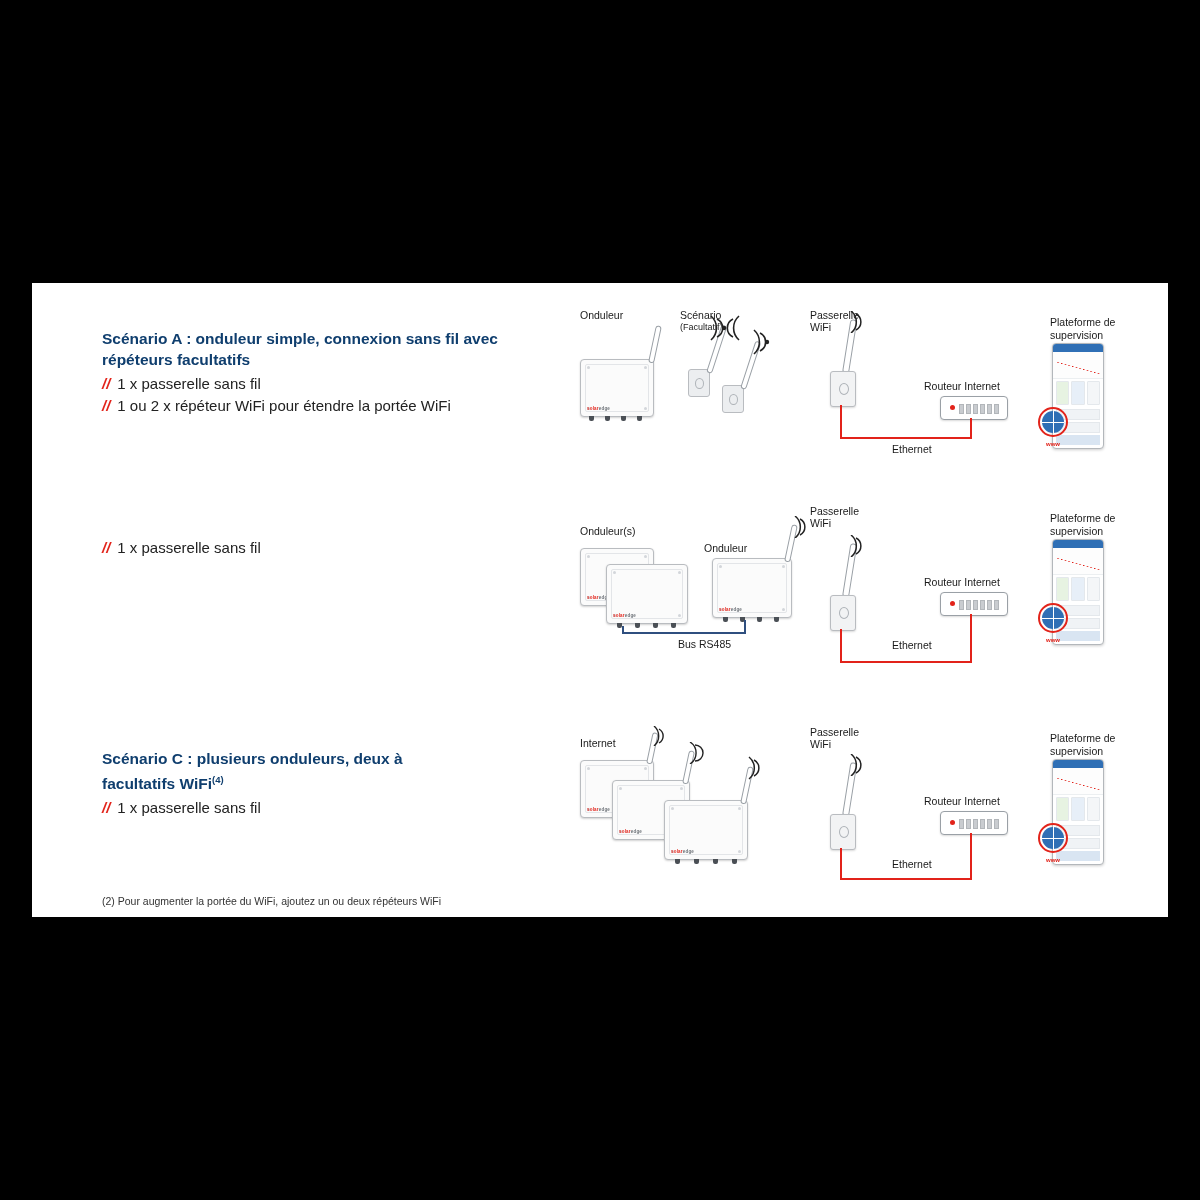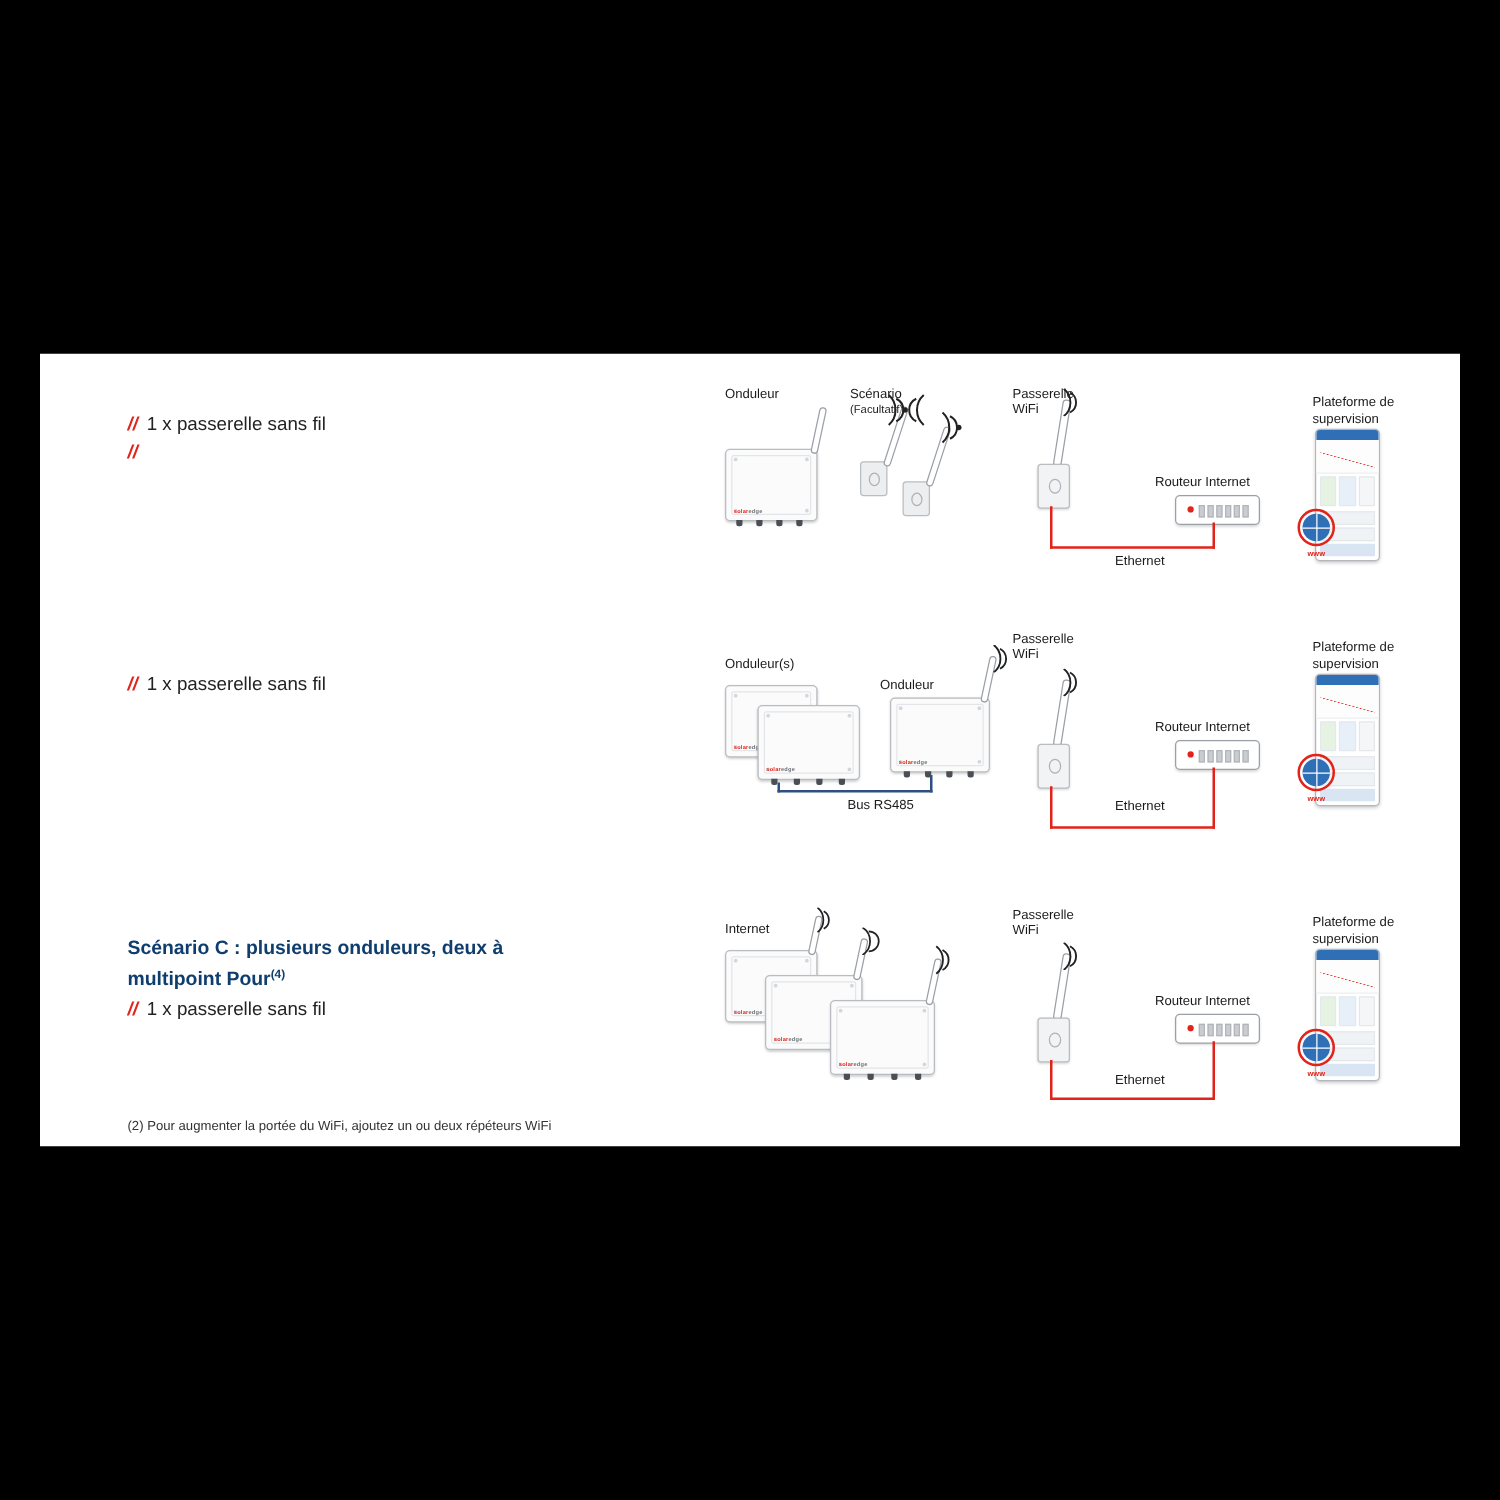--- a/index.html
+++ b/index.html
@@ -316,26 +316,31 @@
   .wifi {
     position: absolute;
   }
 </style>
 </head>
 <body>
 
 <div class="page">
 
   <div class="scenario-text" style="top:45px;">
+    <div class="scenario-title">
+      <span>Scénario A : onduleur simple, connexion sans fil avec</span><br>
+      <span>répéteurs facultatifs</span>
+    </div>
     <div class="bullet-row">
       <span class="bullet-mark">//</span>
       <span class="bullet-text">1 x passerelle sans fil</span>
     </div>
     <div class="bullet-row">
       <span class="bullet-mark">//</span>
+      <span class="bullet-text">1 ou 2 x répéteur WiFi pour étendre la portée WiFi</span>
     </div>
   </div>
 
   <div class="diagram" style="left:520px; top:14px; width:600px; height:190px;">
 
     <div class="lbl" style="left:28px; top:12px;">Onduleur</div>
     <div class="lbl" style="left:128px; top:12px;">Scénario</div>
     <div class="lbl small" style="left:128px; top:24px;">(Facultatif)</div>
     <div class="lbl" style="left:258px; top:12px;">Passerelle</div>
     <div class="lbl" style="left:258px; top:24px;">WiFi</div>
@@ -527,21 +532,21 @@
     <div class="globe" style="left:486px; top:95px;">
       <span class="ring"></span>
         <span class="inner"></span>
       <span class="www">www</span>
     </div>
   </div>
 
   <div class="scenario-text" style="top:465px;">
     <div class="scenario-title">
       <span>Scénario C : plusieurs onduleurs, deux à</span><br>
-      <span>multipoint Pour</span><sup>(4)</sup>
+      <span>facultatifs WiFi</span><sup>(4)</sup>
     </div>
     <div class="bullet-row">
       <span class="bullet-mark">//</span>
       <span class="bullet-text">1 x passerelle sans fil</span>
     </div>
   </div>
 
   <div class="diagram" style="left:520px; top:435px; width:600px; height:190px;">
 
     <div class="lbl" style="left:28px; top:19px;">Internet</div>

